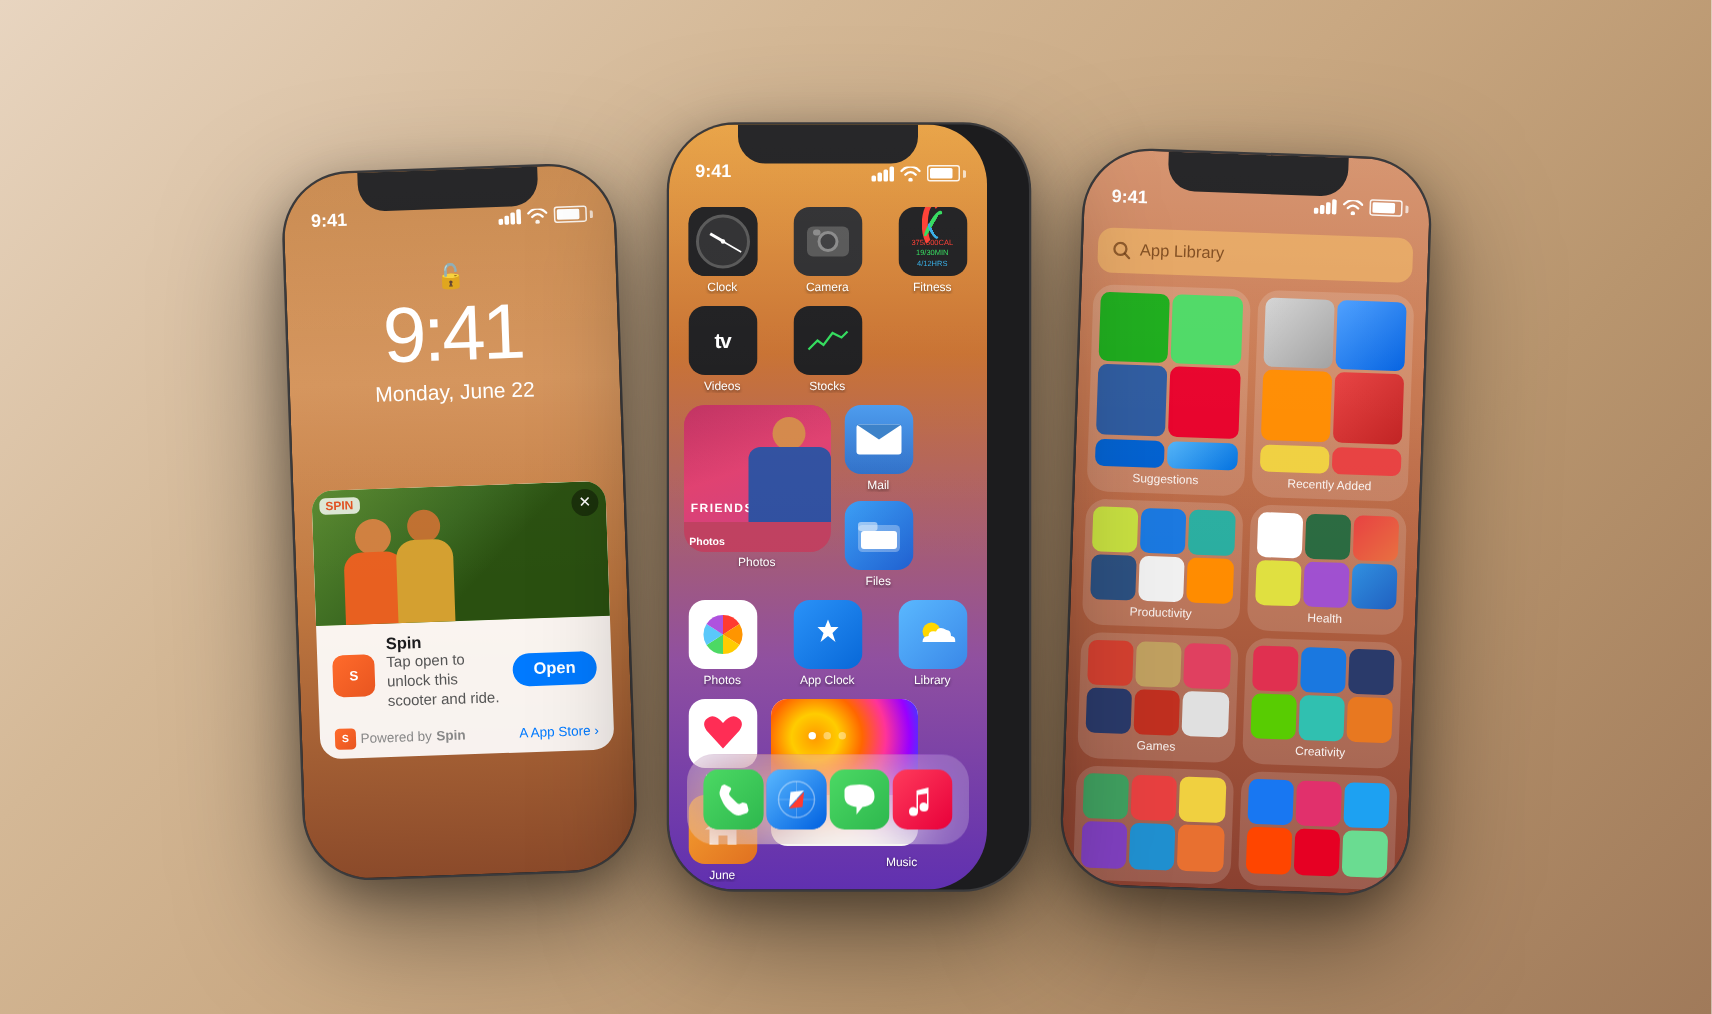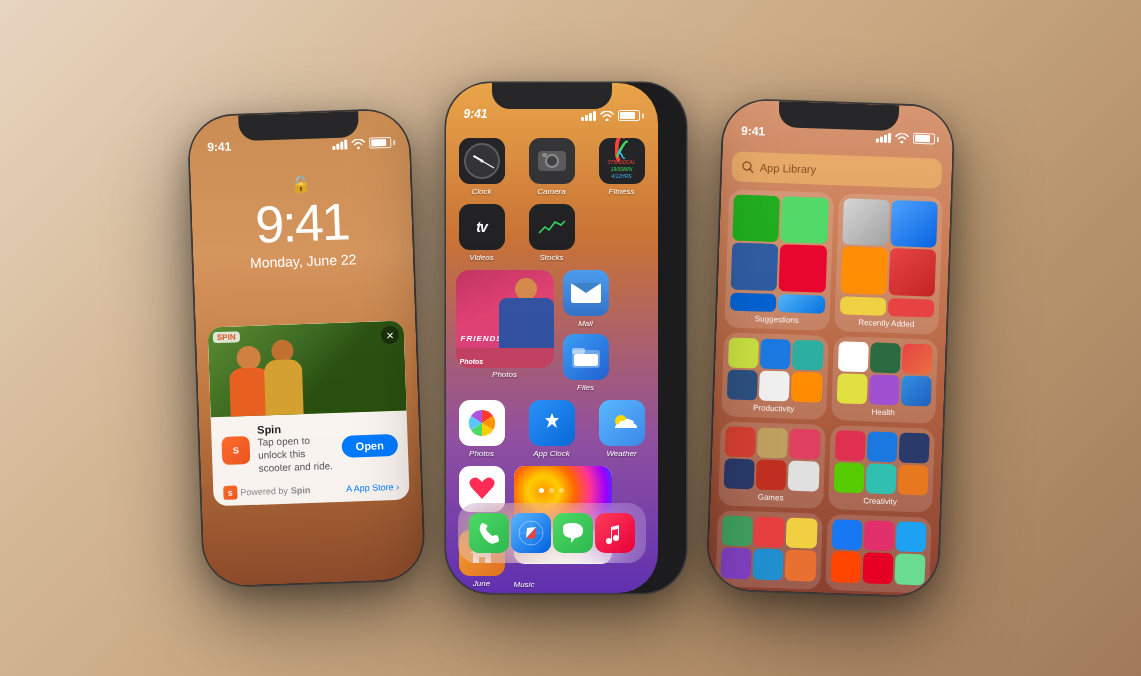--- a/index.html
+++ b/index.html
@@ -227,21 +227,20 @@
       height: 510px;
       z-index: 10;
     }
     .phone2-screen {
       width: 212px;
       height: 510px;
       background: linear-gradient(180deg, #e8a040 0%, #c87030 30%, #9050a0 70%, #6030b0 100%);
       position: relative;
       border-radius: 40px;
       overflow: hidden;
-      font-style: italic;
     }
     .home-grid {
       position: absolute;
       top: 55px;
       left: 10px; right: 10px;
     }
     .app-row {
       display: flex;
       gap: 6px;
       margin-bottom: 8px;
@@ -847,21 +846,21 @@
           </div>
           <div class="app-icon-wrap">
             <div class="app-icon">
               <div class="icon-weather-face">
                 <svg width="30" height="26" viewBox="0 0 30 26">
                   <circle cx="14" cy="11" r="6" fill="#FFD700"></circle>
                   <path d="M8 18 Q8 14 12 14 Q12 10 17 11 Q19 7 24 10 Q27 10 27 14 Q30 14 30 18 Z" fill="white"></path>
                 </svg>
               </div>
             </div>
-            <span class="app-label">Weather</span>
+            <span class="app-label">Library</span>
           </div>
         </div>
 
         <div style="display:flex;gap:6px;margin-bottom:8px;">
           <div style="display:flex;flex-direction:column;gap:6px;">
             <div class="app-icon-wrap">
               <div class="app-icon">
                 <div class="icon-health-face">
                   <svg width="30" height="28" viewBox="0 0 30 28">
                     <path d="M15 24 L4 12 Q0 6 6 3 Q10 1 15 7 Q20 1 24 3 Q30 6 26 12 Z" fill="#FF2D55"></path>
@@ -883,21 +882,21 @@
           </div>
 
           <div>
             <div class="music-widget" style="width:98px;height:98px;">
               <div style="width:100%;height:65%;background:radial-gradient(circle at 30% 40%, #ff9900 0%, #ffcc00 20%, #ff6600 40%, #ff3399 60%, #9900ff 80%, #0066ff 100%);"></div>
               <div style="padding:4px 6px;background:#f5f5f0;">
                 <div style="font-size:7px;font-weight:700;color:#1c1c1e;">Colores</div>
                 <div style="font-size:7px;color:#666;">J Balvin</div>
               </div>
             </div>
-            <span class="app-label" style="margin-top:16px;display:block;text-align:left;">Music</span>
+            <span class="app-label" style="margin-top:6px;display:block;text-align:right;">Music</span>
           </div>
         </div>
 
       </div>
 
       <div class="page-dots">
         <div class="dot active"></div>
         <div class="dot"></div>
         <div class="dot"></div>
       </div>

